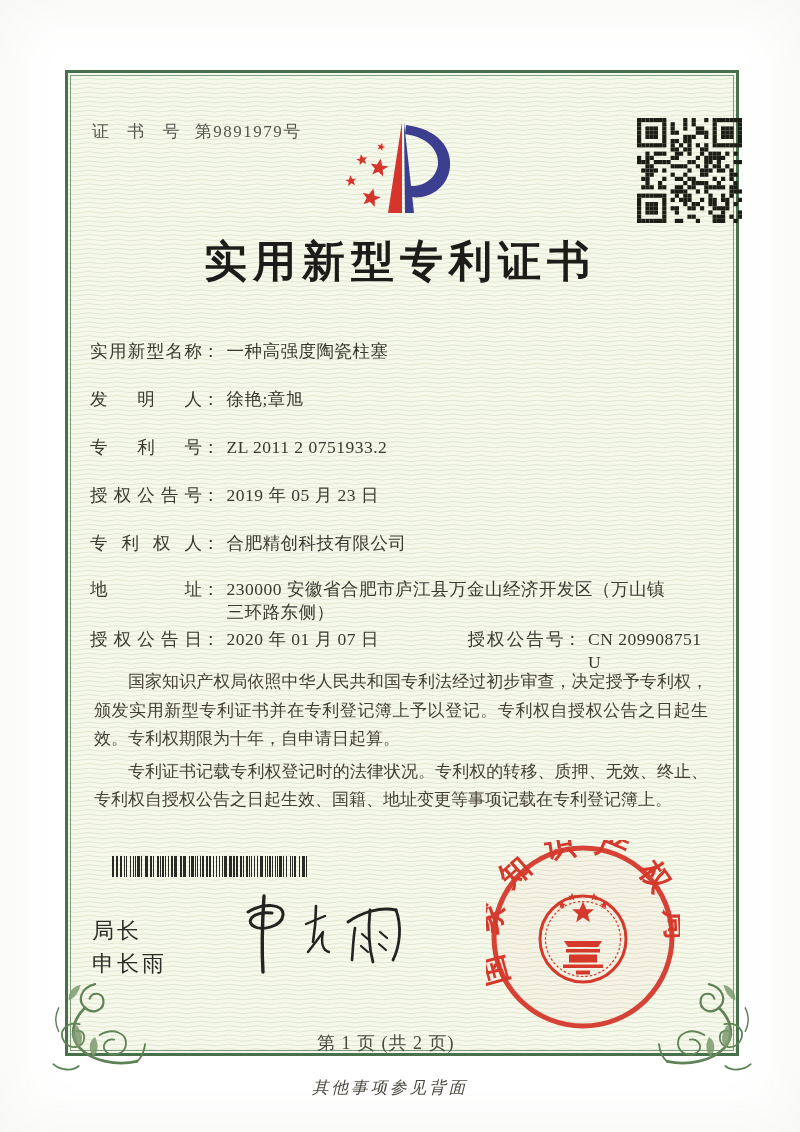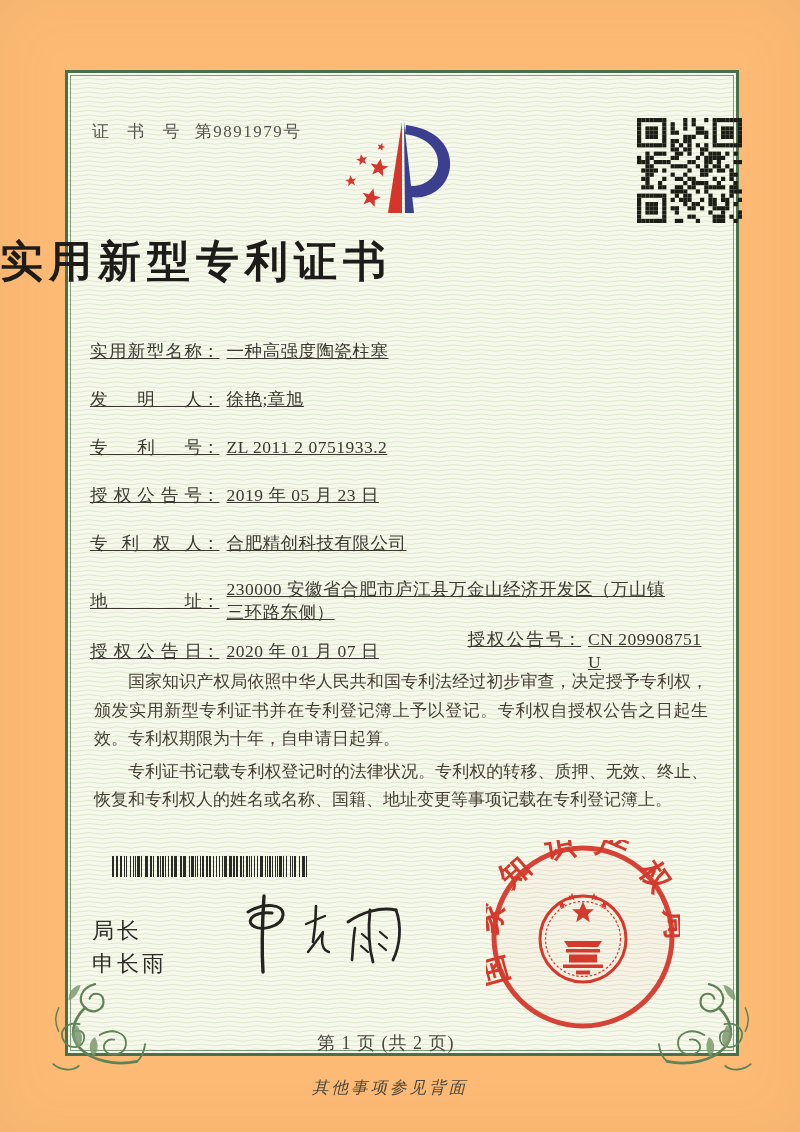--- a/index.html
+++ b/index.html
@@ -1,42 +1,42 @@
 <!DOCTYPE html>
 <html><head>
 <meta charset="utf-8">
 <style>
   html,body{margin:0;padding:0;background:#e8e8e4;}
   .scan{
     position:relative;width:800px;height:1132px;margin:0 auto;
-    background:#fdba74;overflow:hidden;
+    background:#ffffff;overflow:hidden;
     font-family:"Liberation Serif","DejaVu Serif",serif;
     color:#33312c;
     box-shadow:inset 0 0 60px rgba(120,110,80,0.08);
   }
   
   .frame{
     position:absolute;left:65px;top:70px;width:674px;height:986px;
     border:3px solid #48704c;background:#f7f8ec;box-sizing:border-box;
   }
   .frame .innerline{
     position:absolute;inset:2px;border:1px solid #7d9b7d;pointer-events:none;
   }
   .guilloche{position:absolute;inset:0;width:100%;height:100%;}
   
   .abs{position:absolute;}
   .cert-no{left:92px;top:120px;font-size:17px;color:#55534b;}
   .cert-no .lbl{letter-spacing:7px;margin-right:4px;}
   .cert-no .val{letter-spacing:1.5px;}
   .logo{left:336px;top:112px;width:130px;height:115px;}
   .qr{left:637px;top:118px;width:105px;height:105px;}
-  .title{left:0;top:233px;width:800px;
+  .title{left:0;top:233px;width:800px;text-align:center;
     font-size:43px;font-weight:bold;letter-spacing:6px;color:#1d1c19;}
-  .field-row{left:90px;width:628px;display:flex;align-items:center;
-    font-size:17.5px;line-height:23px;color:#3a382f;text-decoration:underline;}
+  .field-row{left:90px;width:628px;display:flex;align-items:flex-start;
+    font-size:17.5px;line-height:23px;color:#3a382f;}
   .field-row .flabel{width:112px;text-align:justify;text-align-last:justify;flex:none;}
   .field-row .fcolon{flex:none;margin-right:7px;}
   .field-row .fvalue{letter-spacing:0.5px;}
   .field-row .fvalue .vline{display:block;}
   .grant-pair2{margin-left:64px;display:flex;}
   .grant-pair2 .flabel{width:96px;}
   .paras{left:90px;top:664px;width:622px;font-size:17px;line-height:28.5px;
     text-align:justify;color:#433f33;}
   .paras p{margin:4px;text-indent:2em;font-family:Liberation Serif, serif;}
   .barcode{left:112px;top:856px;width:198px;height:21px;}
@@ -672,21 +672,21 @@
     <span class="fvalue" style="width:178px">2020 年 01 月 07 日</span>
     <span class="grant-pair2">
       <span class="flabel">授权公告号</span>
         <span class="fcolon">：</span>
       <span class="fvalue">CN 209908751 U</span>
     </span>
   </div>
 
   <div class="abs paras">
     <p>国家知识产权局依照中华人民共和国专利法经过初步审查，决定授予专利权，颁发实用新型专利证书并在专利登记簿上予以登记。专利权自授权公告之日起生效。专利权期限为十年，自申请日起算。</p>
-    <p>专利证书记载专利权登记时的法律状况。专利权的转移、质押、无效、终止、恢复和专利权人的姓名或名称、国籍、地址变更等事项记载在专利登记簿上。</p>
+    <p>专利证书记载专利权登记时的法律状况。专利权的转移、质押、无效、终止、专利权自授权公告之日起生效、国籍、地址变更等事项记载在专利登记簿上。</p>
   </div>
 
   <svg class="abs barcode" id="barcode" viewBox="0 0 198 21" preserveAspectRatio="none">
       <rect x="0" y="0" width="2" height="21" fill="#2a2a24"></rect>
       <rect x="4" y="0" width="2" height="21" fill="#2a2a24"></rect>
       <rect x="8" y="0" width="2" height="21" fill="#2a2a24"></rect>
       <rect x="12" y="0" width="1" height="21" fill="#2a2a24"></rect>
       <rect x="14" y="0" width="1" height="21" fill="#2a2a24"></rect>
       <rect x="18" y="0" width="1" height="21" fill="#2a2a24"></rect>
       <rect x="21" y="0" width="1" height="21" fill="#2a2a24"></rect>

